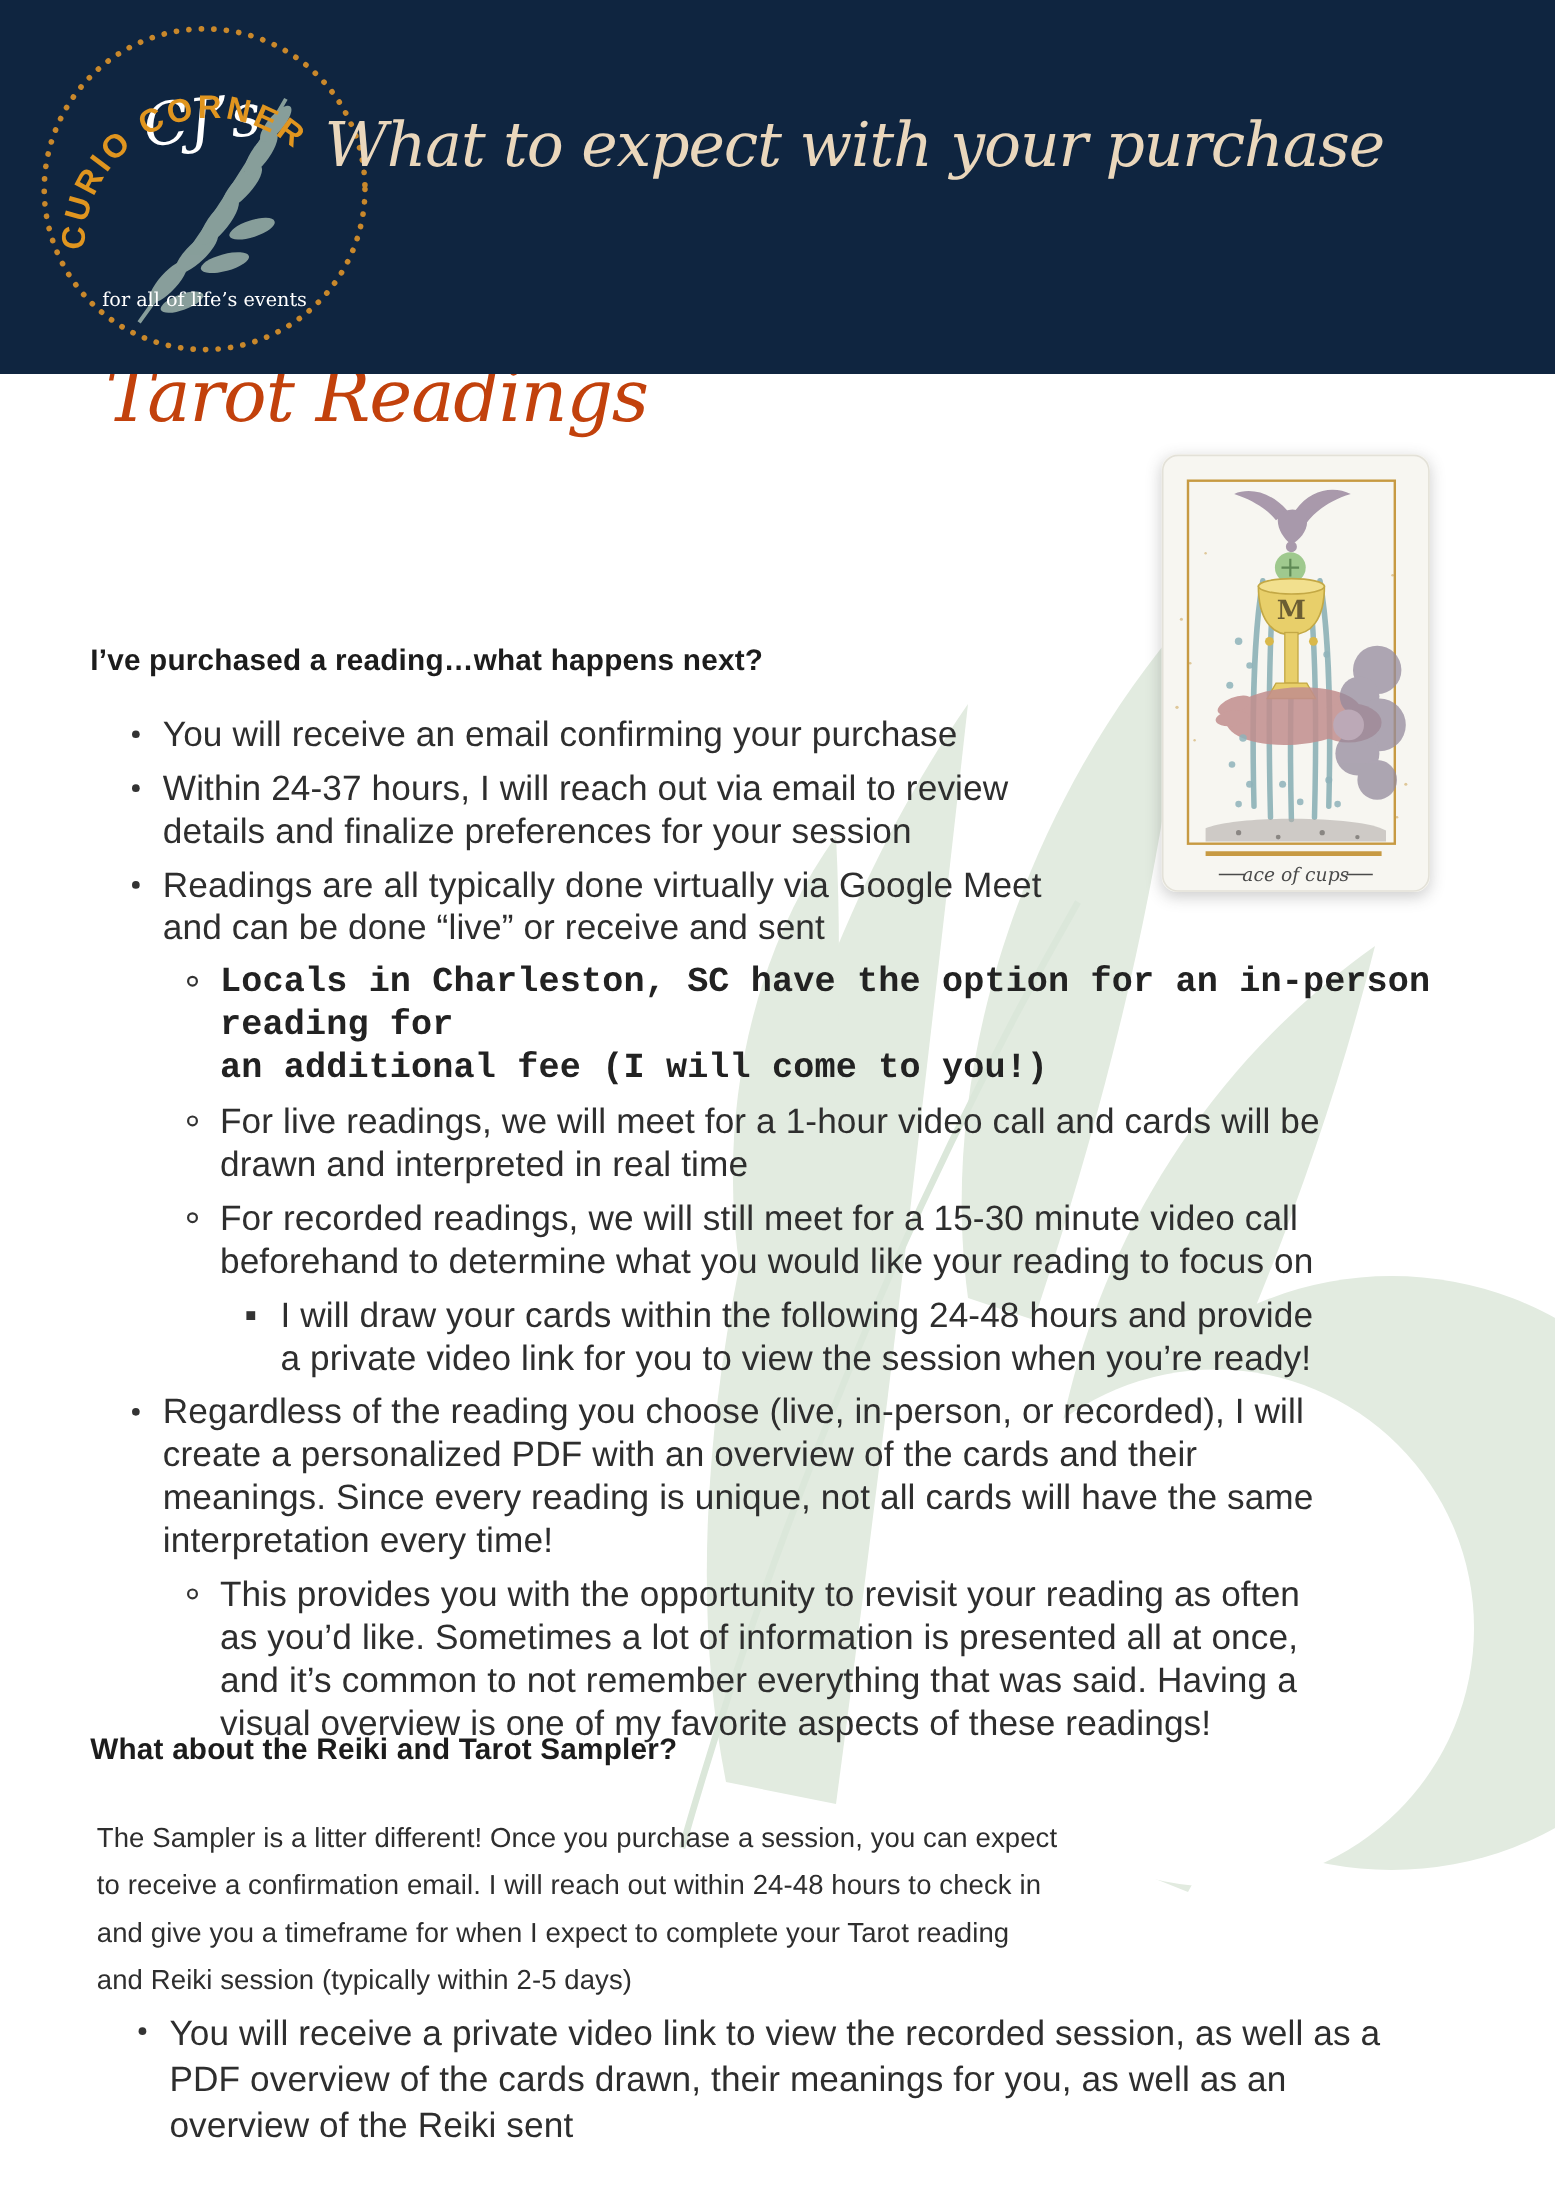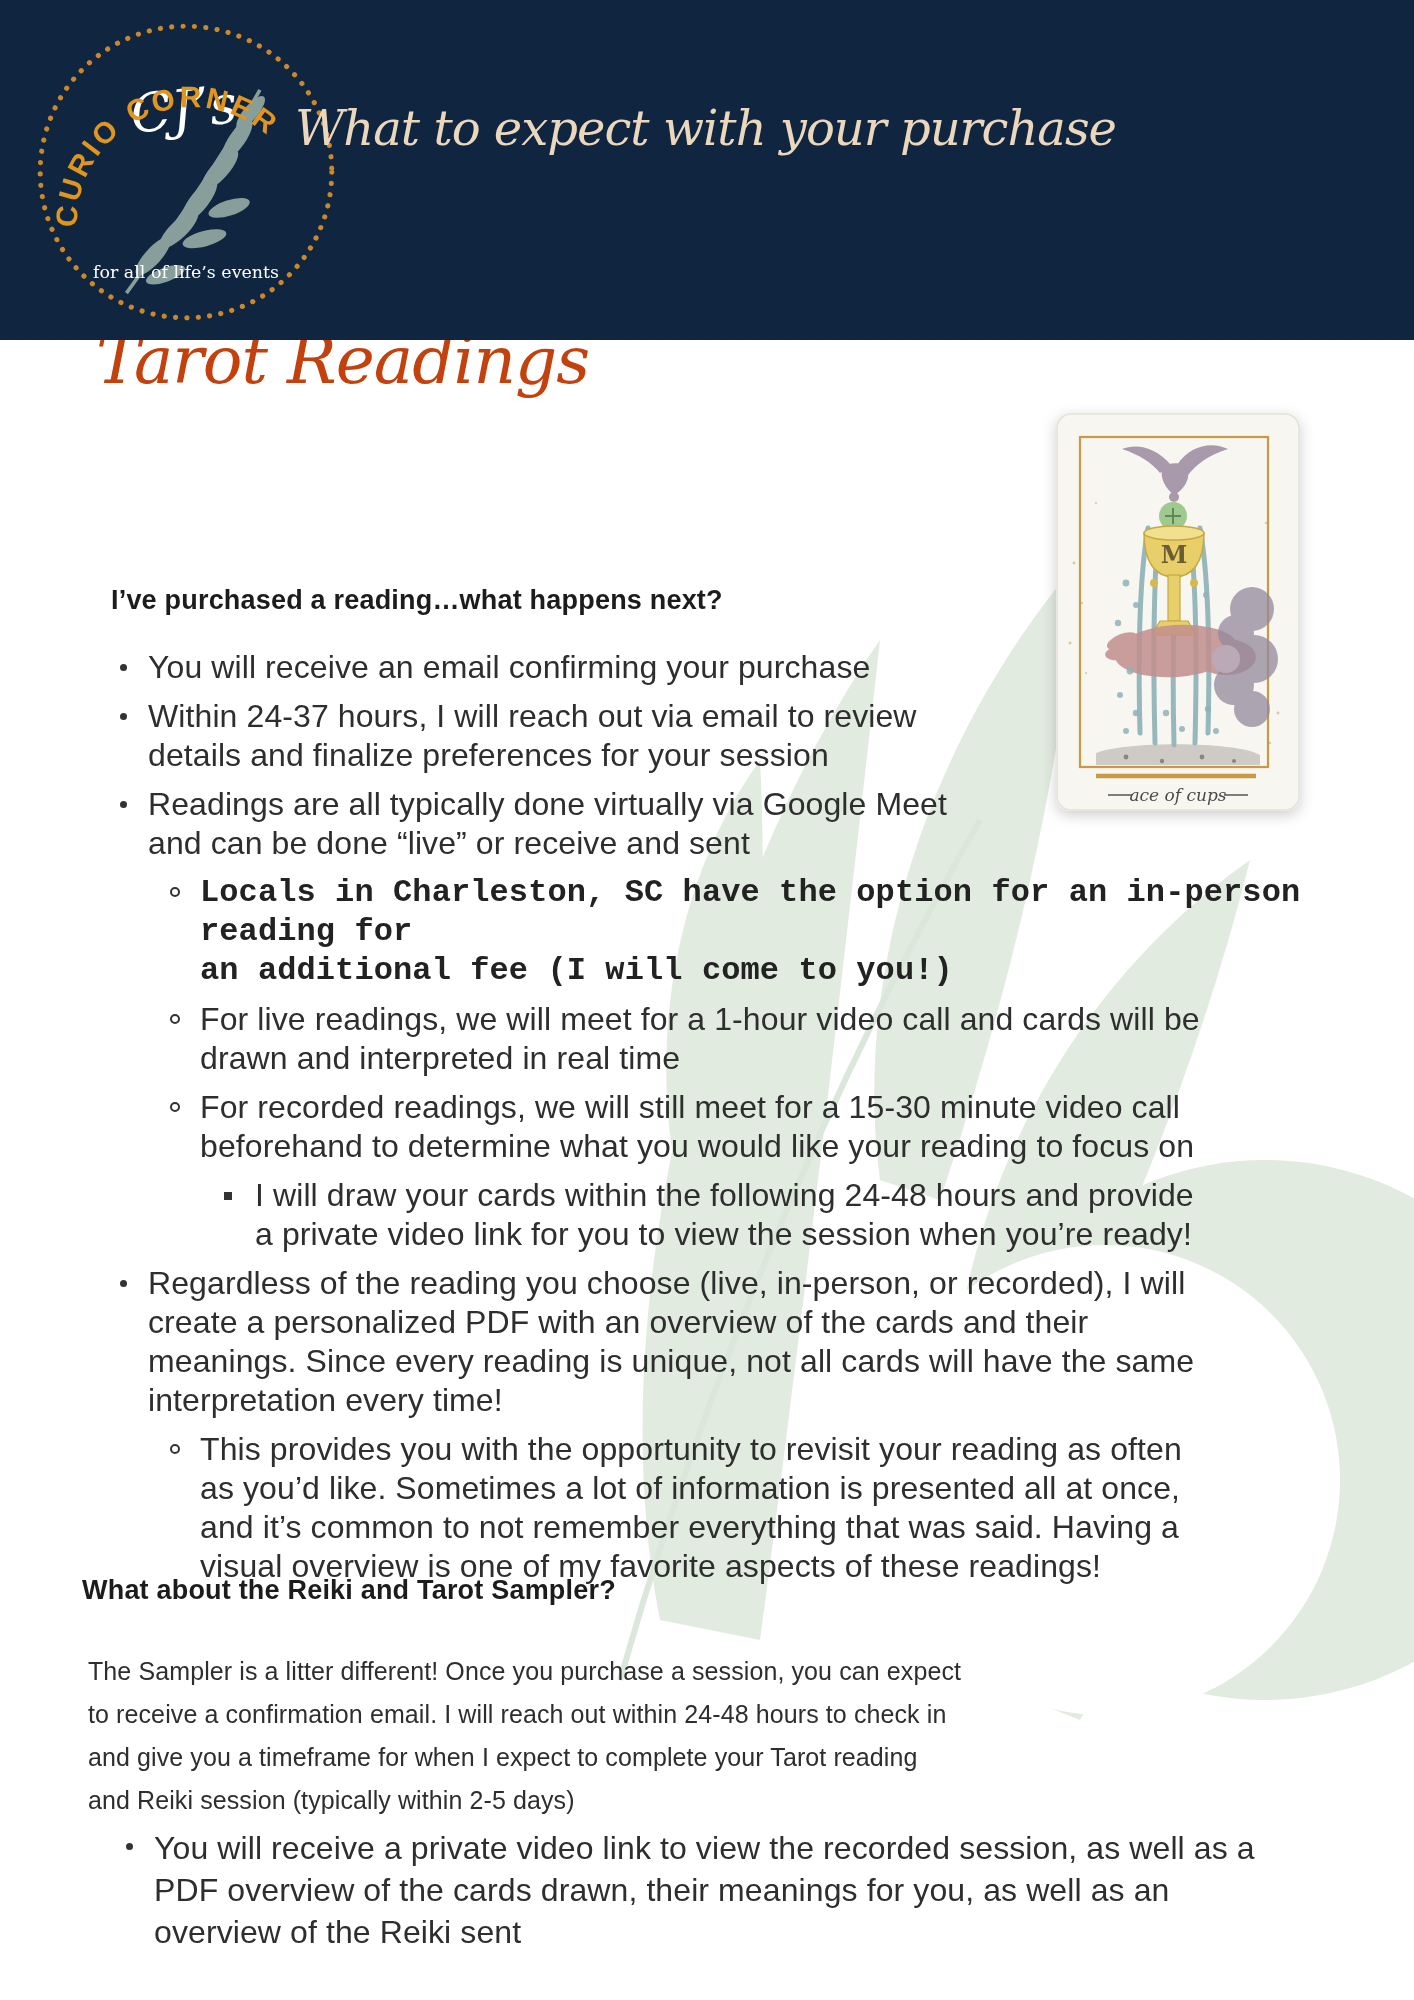--- a/index.html
+++ b/index.html
@@ -8,34 +8,34 @@
     font-family:"Liberation Sans", sans-serif;color:#2f2f2f;
   }
   
   .watermark{position:absolute;inset:0;z-index:0;pointer-events:none;}
   
   .header{position:absolute;left:0;top:0;width:1414px;height:340px;background:#0f2540;z-index:2;}
   .logo{position:absolute;left:32px;top:18px;width:308px;height:308px;}
   .header-title{
     position:absolute;left:295px;top:100px;width:1110px;
     font-family:"DejaVu Serif", serif;font-style:italic;font-weight:400;
-    font-size:48px;color:#ead7bc;white-space:nowrap;letter-spacing:-1px;
+    font-size:56px;color:#ead7bc;white-space:nowrap;letter-spacing:-1px;
   }
   
   .script-title{
     position:absolute;left:96px;top:322px;z-index:1;
     font-family:"DejaVu Serif", serif;font-style:italic;
     font-size:66px;color:#c2410c;letter-spacing:-1px;white-space:nowrap;
   }
   
   .h-q{
     position:absolute;left:82px;z-index:1;
     font-size:27px;font-weight:bold;color:#1c1c1c;letter-spacing:.2px;white-space:nowrap;
   }
-  .h-q1{top:585px;margin-left:29px;}
+  .h-q1{top:585px;}
   .h-q2{top:1575px;}
   
   .body-list{position:absolute;left:82px;top:648px;width:1270px;z-index:1;}
   .body-list ul,.body-list2 ul{list-style:none;margin:0;padding:0;}
   li{
     position:relative;font-size:32px;line-height:39px;color:#2e2e2e;
     white-space:pre-line;margin-bottom:10px;letter-spacing:.1px;
   }
   li.l1{padding-left:66px;}
   li.l2{padding-left:118px;}

